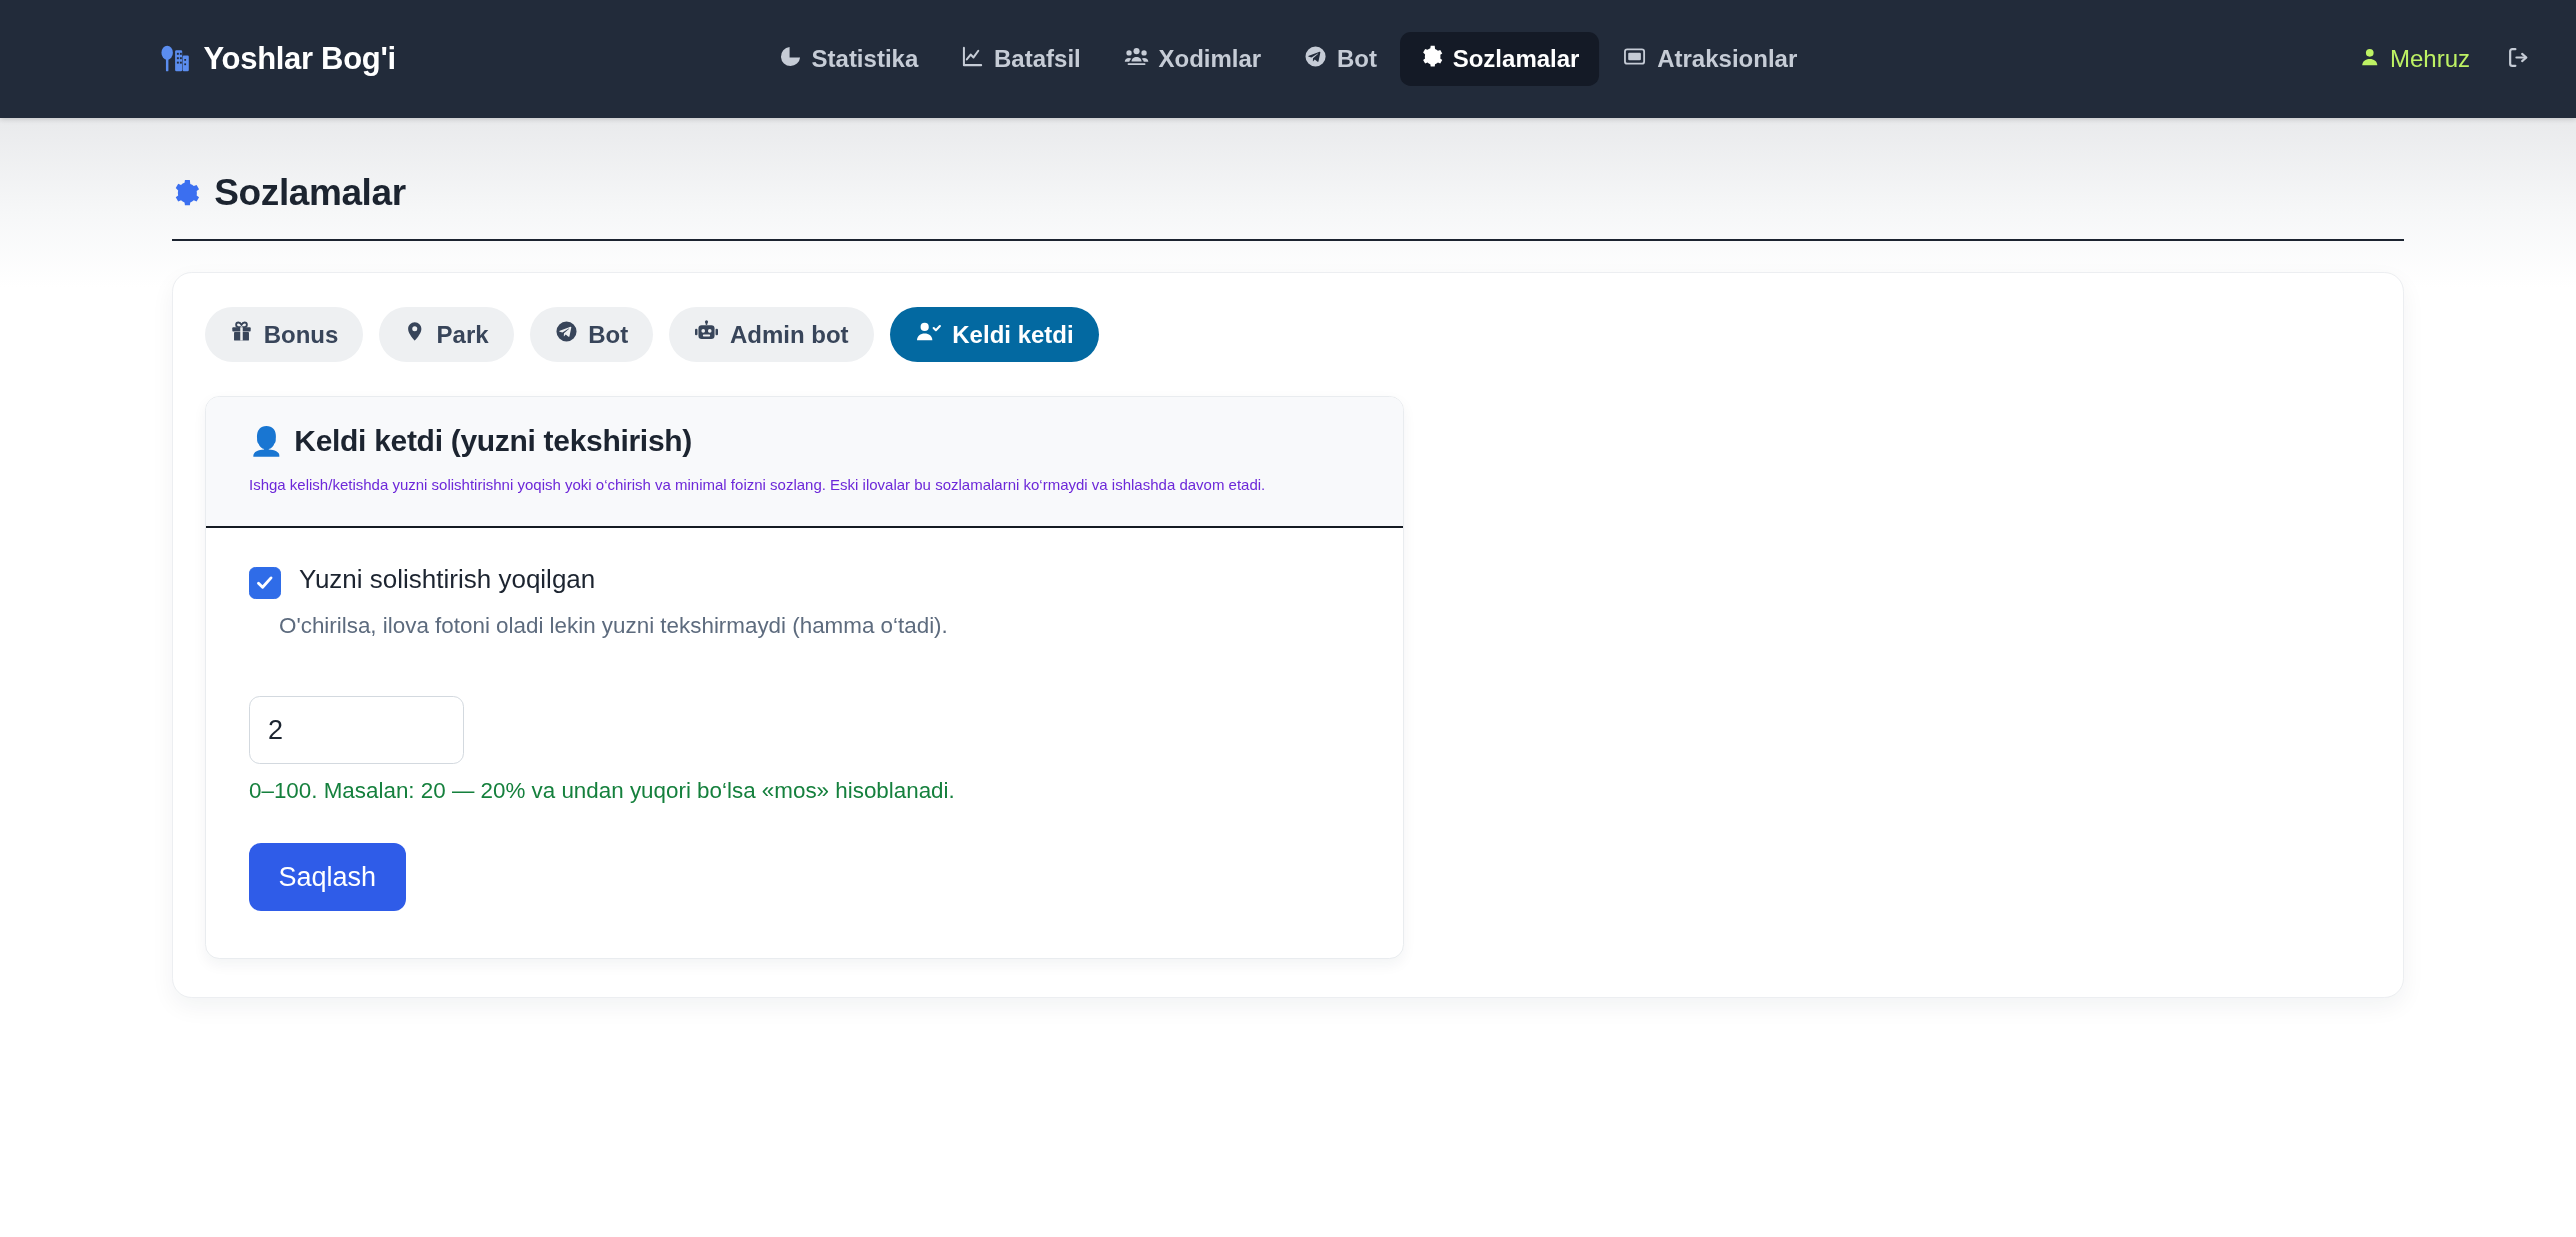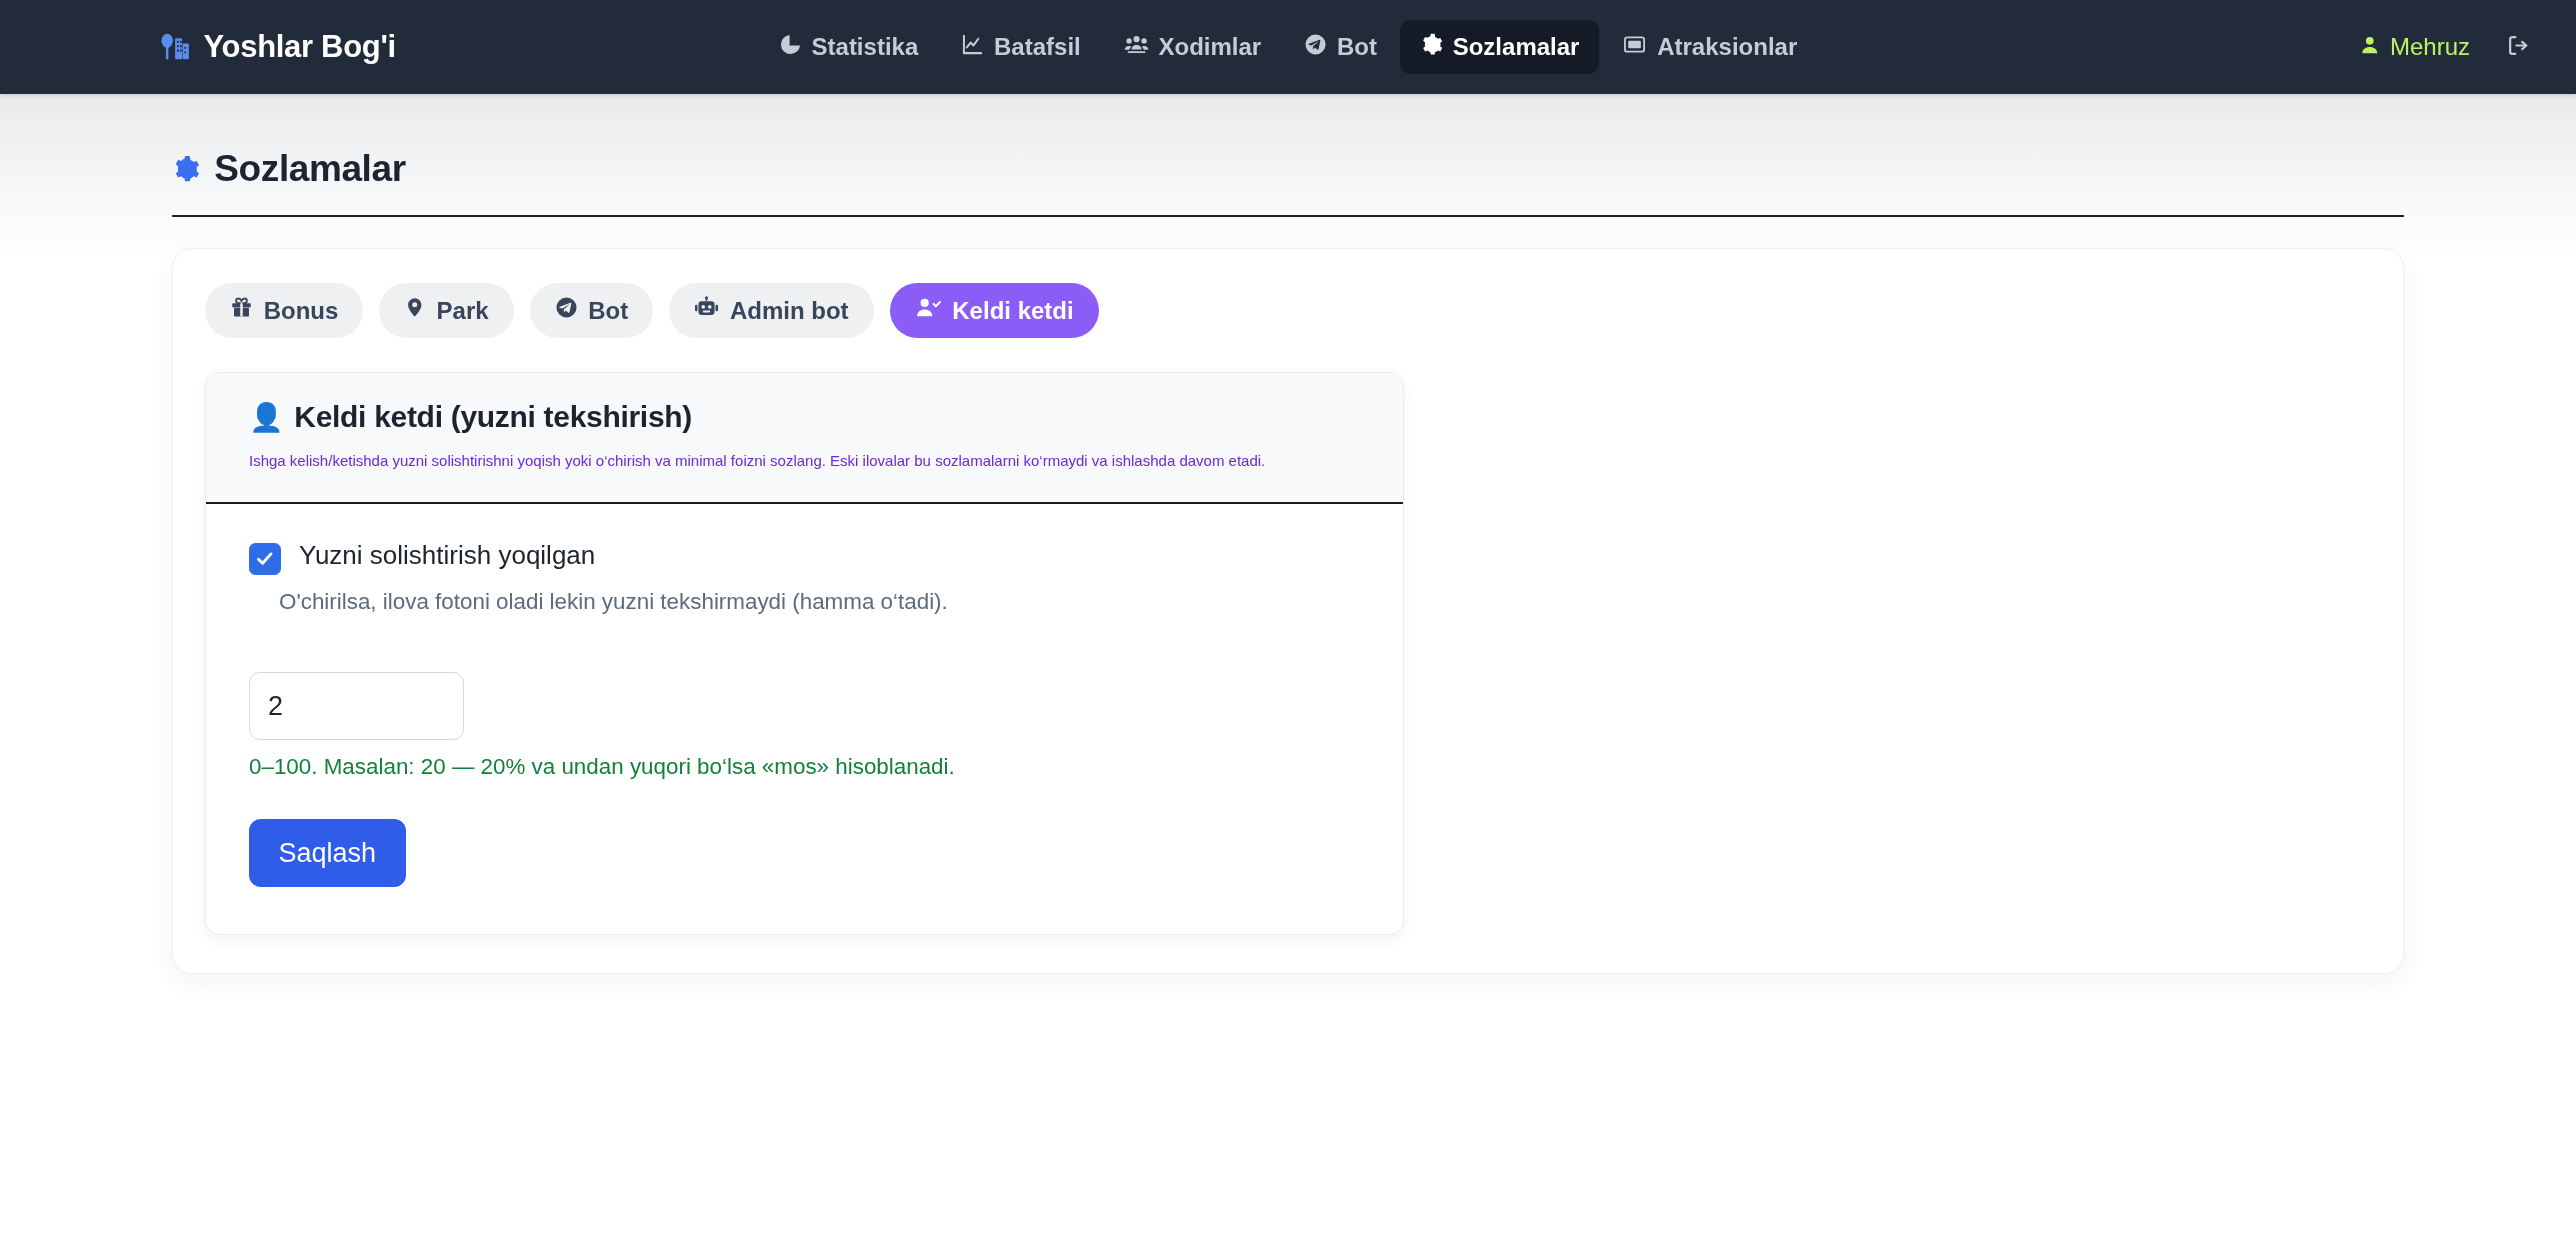--- a/index.html
+++ b/index.html
@@ -7,21 +7,21 @@
   html, body {
     width: 2576px;
     height: 1238px;
     background: #ffffff;
     font-family: "Liberation Sans", sans-serif;
     -webkit-font-smoothing: antialiased;
   }
 
   
   .navbar {
-    height: 94px;
+    height: 118px;
     background: #222b3a;
     display: flex;
     align-items: center;
     padding: 0 45px 0 161px;
     position: relative;
     box-shadow: 0 1.8px 5.4px rgba(0,0,0,0.18);
   }
 
   .brand {
     display: flex;
@@ -145,21 +145,21 @@
     color: #38455a;
     font-size: 24px;
     font-weight: 600;
     white-space: nowrap;
     cursor: pointer;
     border: none;
     font-family: inherit;
   }
   .tab svg { flex: 0 0 auto; }
   .tab.active {
-    background: #8b5cf6;
+    background: #0369a1;
     color: #ffffff;
   }
 
   
   .inner-card {
     margin-top: 34px;
     width: 1199px;
     background: #ffffff;
     border: 0.9px solid #e9ecef;
     border-radius: 14.3px;

